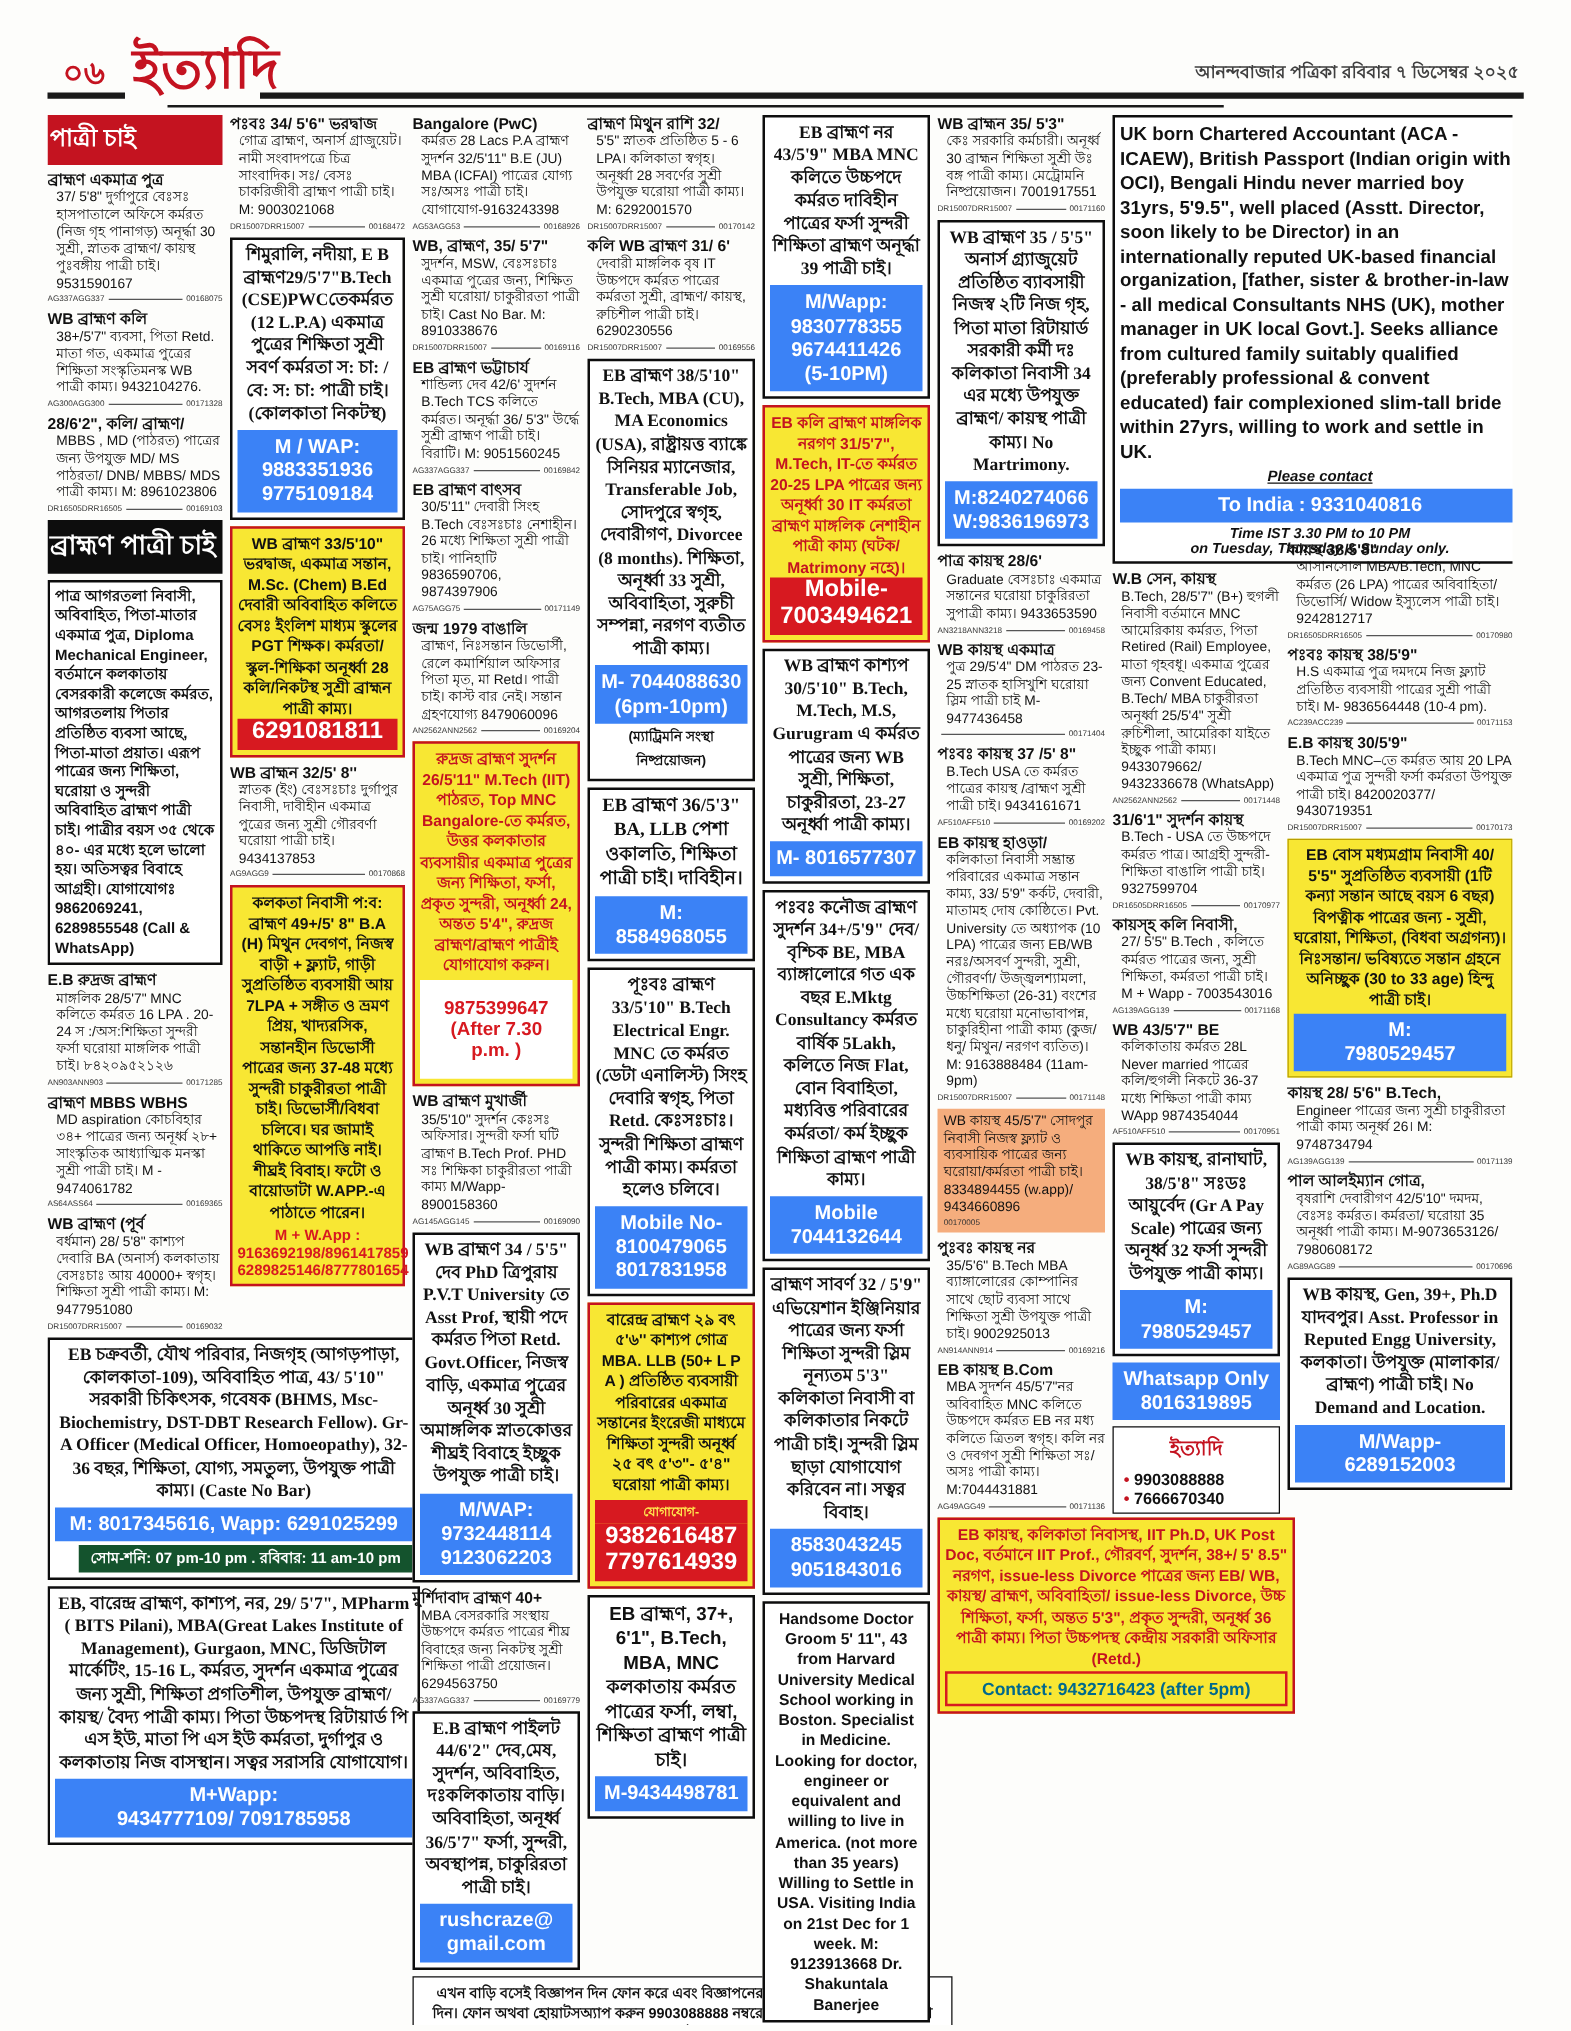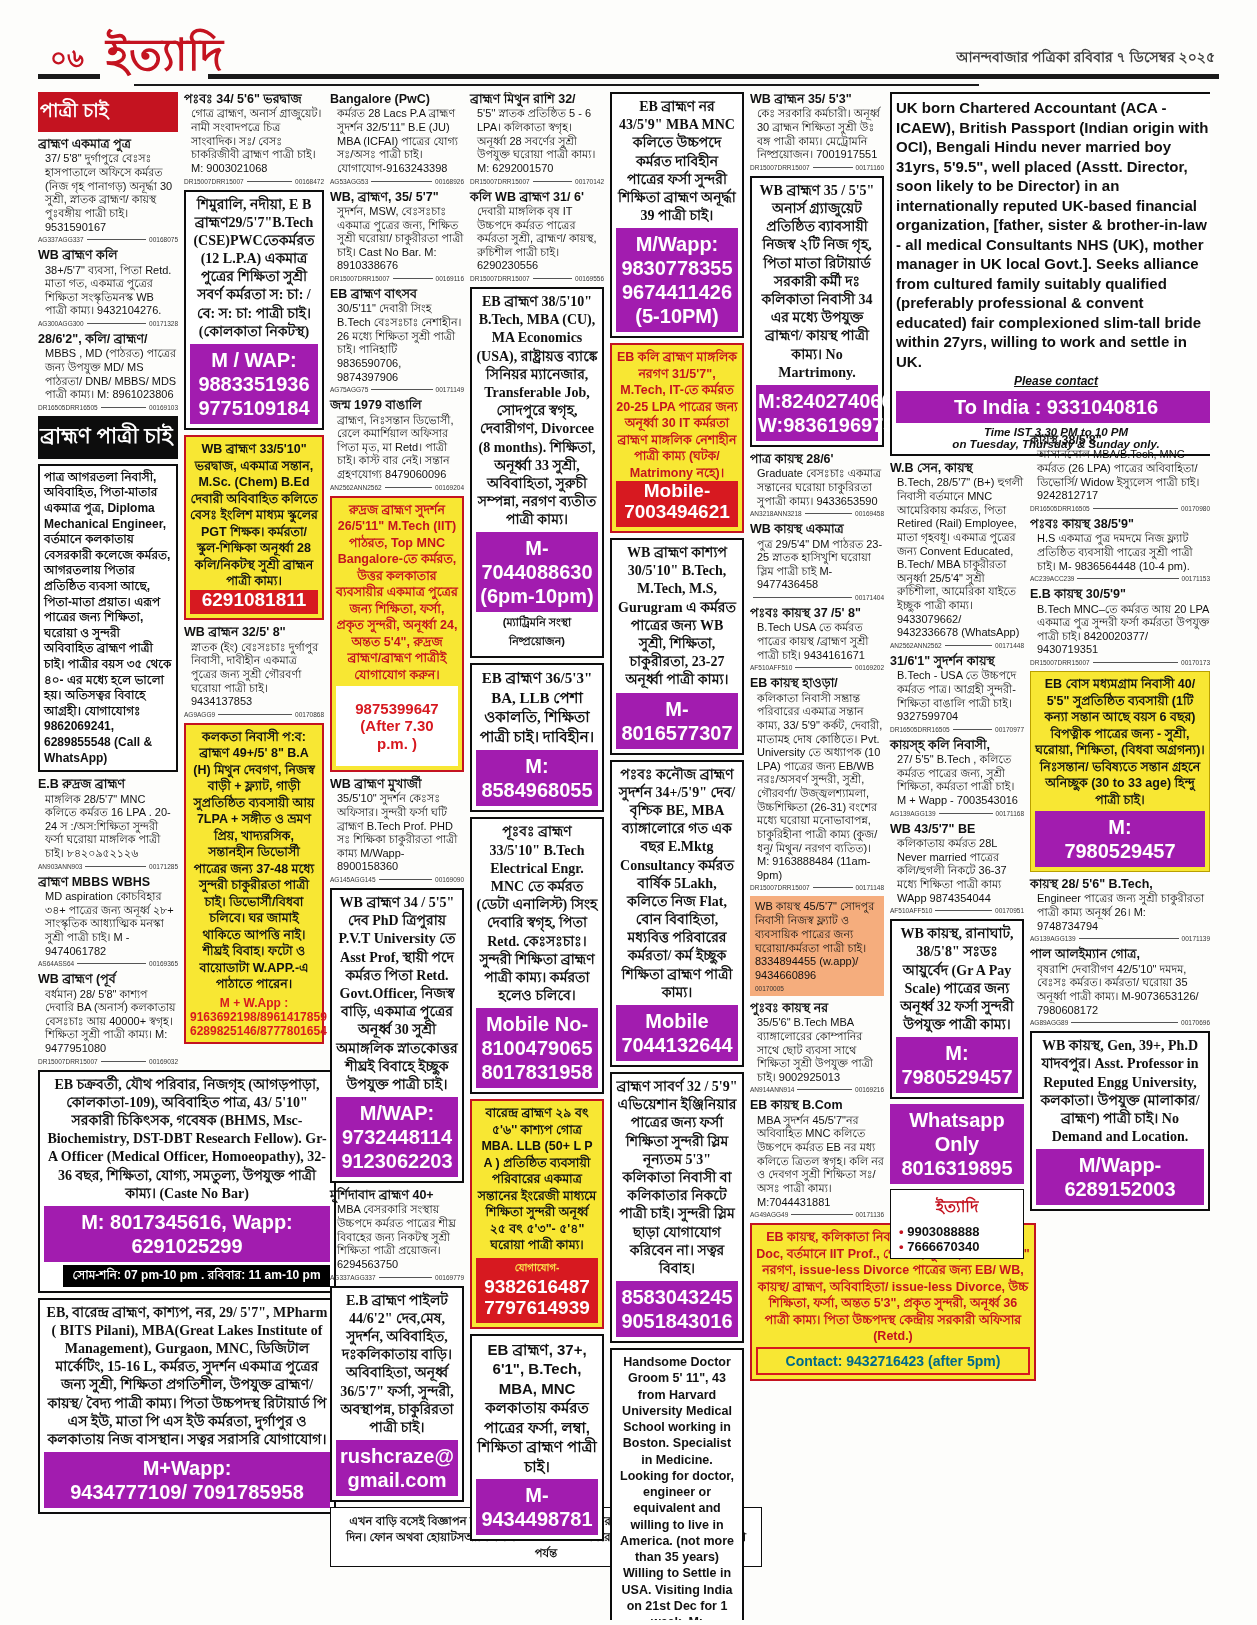--- a/index.html
+++ b/index.html
@@ -32,22 +32,22 @@
   .boxad.serif .bxbody{font-family:"Liberation Serif",serif;font-size:14px;}
   .boxad.left .bxbody{text-align:left;font-size:12px;}
   .ybox{background:#f8e733;border:2px solid #c41320;padding:4px;}
   .ybox.noborder{border:1.5px solid #b99f00;}
   .ybox .bxbody{font-size:12.5px;font-weight:bold;text-align:center;line-height:1.32;}
   .ybox.redtxt .bxbody{color:#c41320;}
   .obox{background:#f5ad7d;padding:4px 5px;}
   .obox .bxbody{font-size:11px;text-align:left;line-height:1.25;}
   
   .bar{white-space:pre-line;text-align:center;font-weight:bold;margin-top:3px;}
-  .bar.black{background:#a21caf;color:#fff;font-size:20px;line-height:1.2;padding:4px 2px;}
-  .bar.blacksm{background:#000000;color:#fff;font-size:12px;line-height:1.3;padding:3px 2px;margin-left:19px;}
+  .bar.black{background:#3b82f6;color:#fff;font-size:16px;line-height:1.2;padding:4px 2px;}
+  .bar.blacksm{background:#14532d;color:#fff;font-size:12px;line-height:1.3;padding:3px 2px;margin-left:19px;}
   .bar.redtext{color:#d71920;font-size:15px;line-height:1.15;background:#fff;padding:14px;}
   .bar.redonyellow{color:#d71920;font-size:12px;background:transparent;padding:0;}
   .bar.yellowlbl{background:#d71920;color:#ffe94e;font-size:10px;padding:2px 0 0 0;margin-top:4px;}
   .bar.rednum{background:#d71920;color:#fff;font-size:19px;line-height:1.1;padding:0 0 4px 0;margin-top:0;}
   .bar.teal{background:#f8e733;color:#00698c;font-size:14px;padding:4px;border:2px solid #d71920;margin-top:2px;}
   .bar.plainbold{font-size:11.5px;font-style:italic;}
   .bar.contact{font-style:italic;text-decoration:underline;font-size:12px;}
   .note{font-size:11px;font-weight:bold;text-align:center;margin-top:2px;}
   
   .strip{border:1.5px solid #0d0d0d;padding:5px 8px;font-size:11.5px;font-weight:bold;text-align:center;line-height:1.4;background:#fff;}
@@ -191,20 +191,29 @@
         <div class="ad">
           <h4 class="adtitle">WB, ব্রাহ্মণ, 35/ 5'7"</h4>
           <p class="adbody">সুদর্শন, MSW, বেঃসঃচাঃ একমাত্র পুত্রের জন্য, শিক্ষিত সুশ্রী ঘরোয়া/ চাকুরীরতা পাত্রী চাই। Cast No Bar. M: 8910338676</p>
           <div class="refrow">
             <span>DR15007DRR15007</span>
             <span class="dash"></span>
             <span>00169116</span>
           </div>
         </div>
         <div class="ad">
+          <h4 class="adtitle">EB ব্রাহ্মণ ভট্টাচার্য</h4>
+          <p class="adbody">শান্ডিল্য দেব 42/6' সুদর্শন B.Tech TCS কলিতে কর্মরত। অনূর্দ্ধা 36/ 5'3" উর্দ্ধে সুশ্রী ব্রাহ্মণ পাত্রী চাই। বিরাটি। M: 9051560245</p>
+          <div class="refrow">
+            <span>AG337AGG337</span>
+            <span class="dash"></span>
+            <span>00169842</span>
+          </div>
+        </div>
+        <div class="ad">
           <h4 class="adtitle">EB ব্রাহ্মণ বাৎসব</h4>
           <p class="adbody">30/5'11" দেবারী সিংহ B.Tech বেঃসঃচাঃ নেশাহীন। 26 মধ্যে শিক্ষিতা সুশ্রী পাত্রী চাই। পানিহাটি 9836590706, 9874397906</p>
           <div class="refrow">
             <span>AG75AGG75</span>
             <span class="dash"></span>
             <span>00171149</span>
           </div>
         </div>
         <div class="ad">
           <h4 class="adtitle">জন্ম 1979 বাঙালি</h4>

